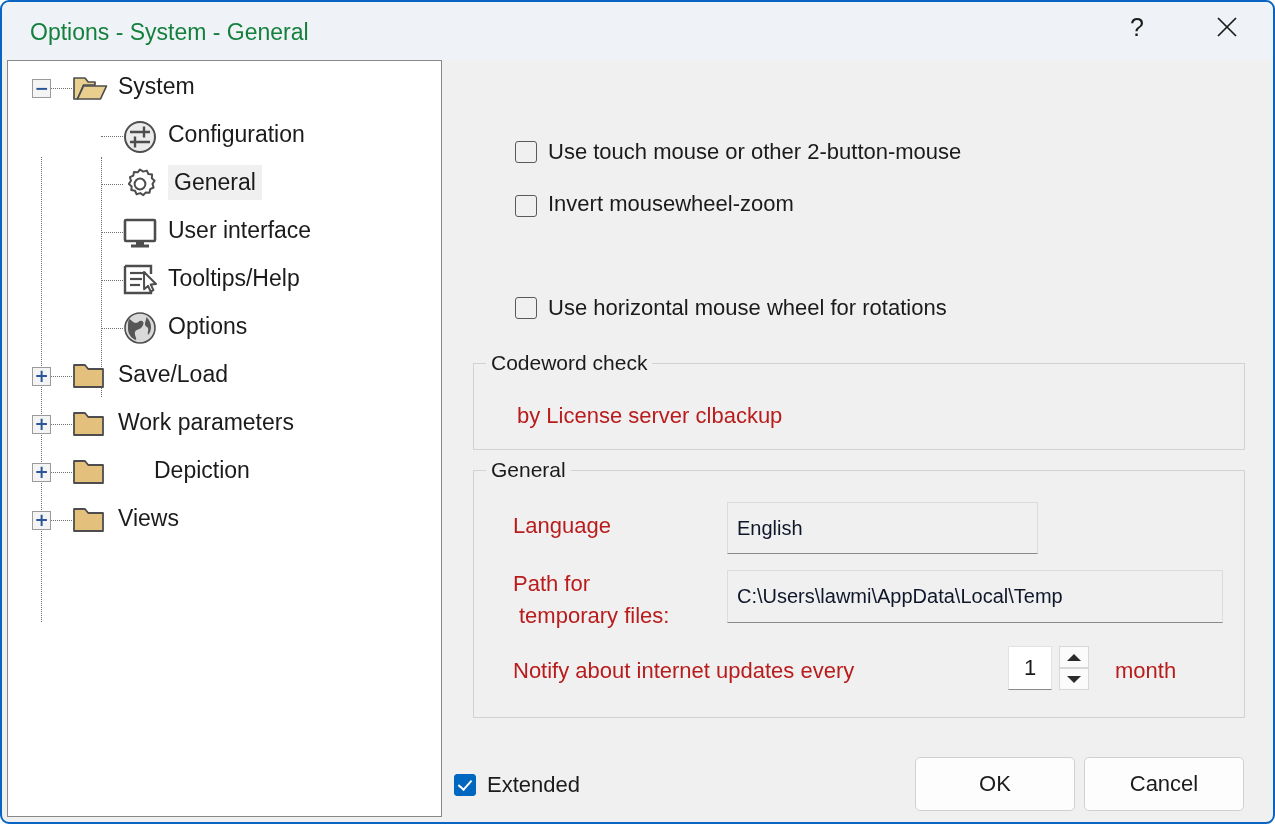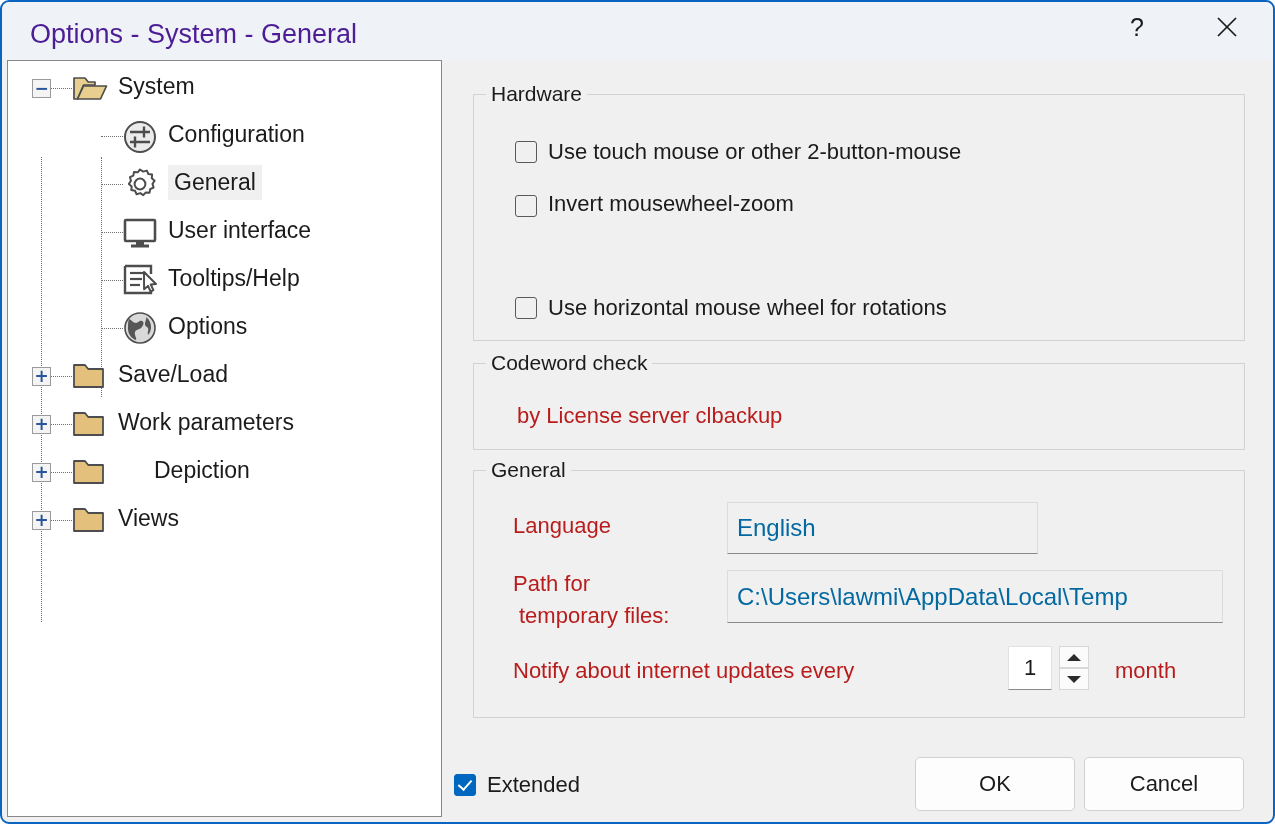--- a/index.html
+++ b/index.html
@@ -27,22 +27,22 @@
     width: 1271px;
     height: 58px;
     background: #eff3f7;
     border-top-left-radius: 7px;
     border-top-right-radius: 7px;
   }
   #title-text {
     position: absolute;
     left: 28px;
     top: 17px;
-    font-size: 27px;
-    color: #4c1d95;
+    font-size: 23px;
+    color: #15803d;
     white-space: nowrap;
   }
   .tb-btn {
     position: absolute;
     top: 0;
     width: 70px;
     height: 50px;
     display: flex;
     align-items: center;
     justify-content: center;
@@ -178,22 +178,22 @@
   }
   .field {
     position: absolute;
     background: #f0f0f0;
     border: 1px solid #dcdcdc;
     border-bottom: 1px solid #8a8a8a;
     box-sizing: border-box;
     display: flex;
     align-items: center;
     padding-left: 9px;
-    font-size: 24px;
-    color: #0369a1;
+    font-size: 20px;
+    color: #0f172a;
     white-space: nowrap;
     overflow: hidden;
     cursor: text;
   }
   #spin-value {
     position: absolute;
     left: 1006px;
     top: 644px;
     width: 44px;
     height: 44px;
@@ -408,23 +408,20 @@
       <div class="icon-slot" style="left:64px; top:8px;">
         <svg width="36" height="32" viewBox="0 0 36 32">
           <path d="M2 27V5h11l3.2 4H31v18z" fill="#e3c07b" stroke="#4d4d4d" stroke-width="1.8" stroke-linejoin="round"></path>
         </svg>
       </div>
       <span class="tree-label" style="position:absolute; left:110px; top:9px;">Views</span>
     </div>
 
   </div>
 
-  <div class="groupbox" style="left:471px; top:92px; width:772px; height:247px;">
-    <div class="group-title">Hardware</div>
-  </div>
 
   <div class="cb-row" style="left:513px; top:137px;">
     <span class="checkbox"></span>
     <span class="cb-label">Use touch mouse or other 2-button-mouse</span>
   </div>
   <div class="cb-row" style="left:513px; top:189px;align-items:flex-end;">
     <span class="checkbox"></span>
     <span class="cb-label">Invert mousewheel-zoom</span>
   </div>
   <div class="cb-row" style="left:513px; top:293px;">

